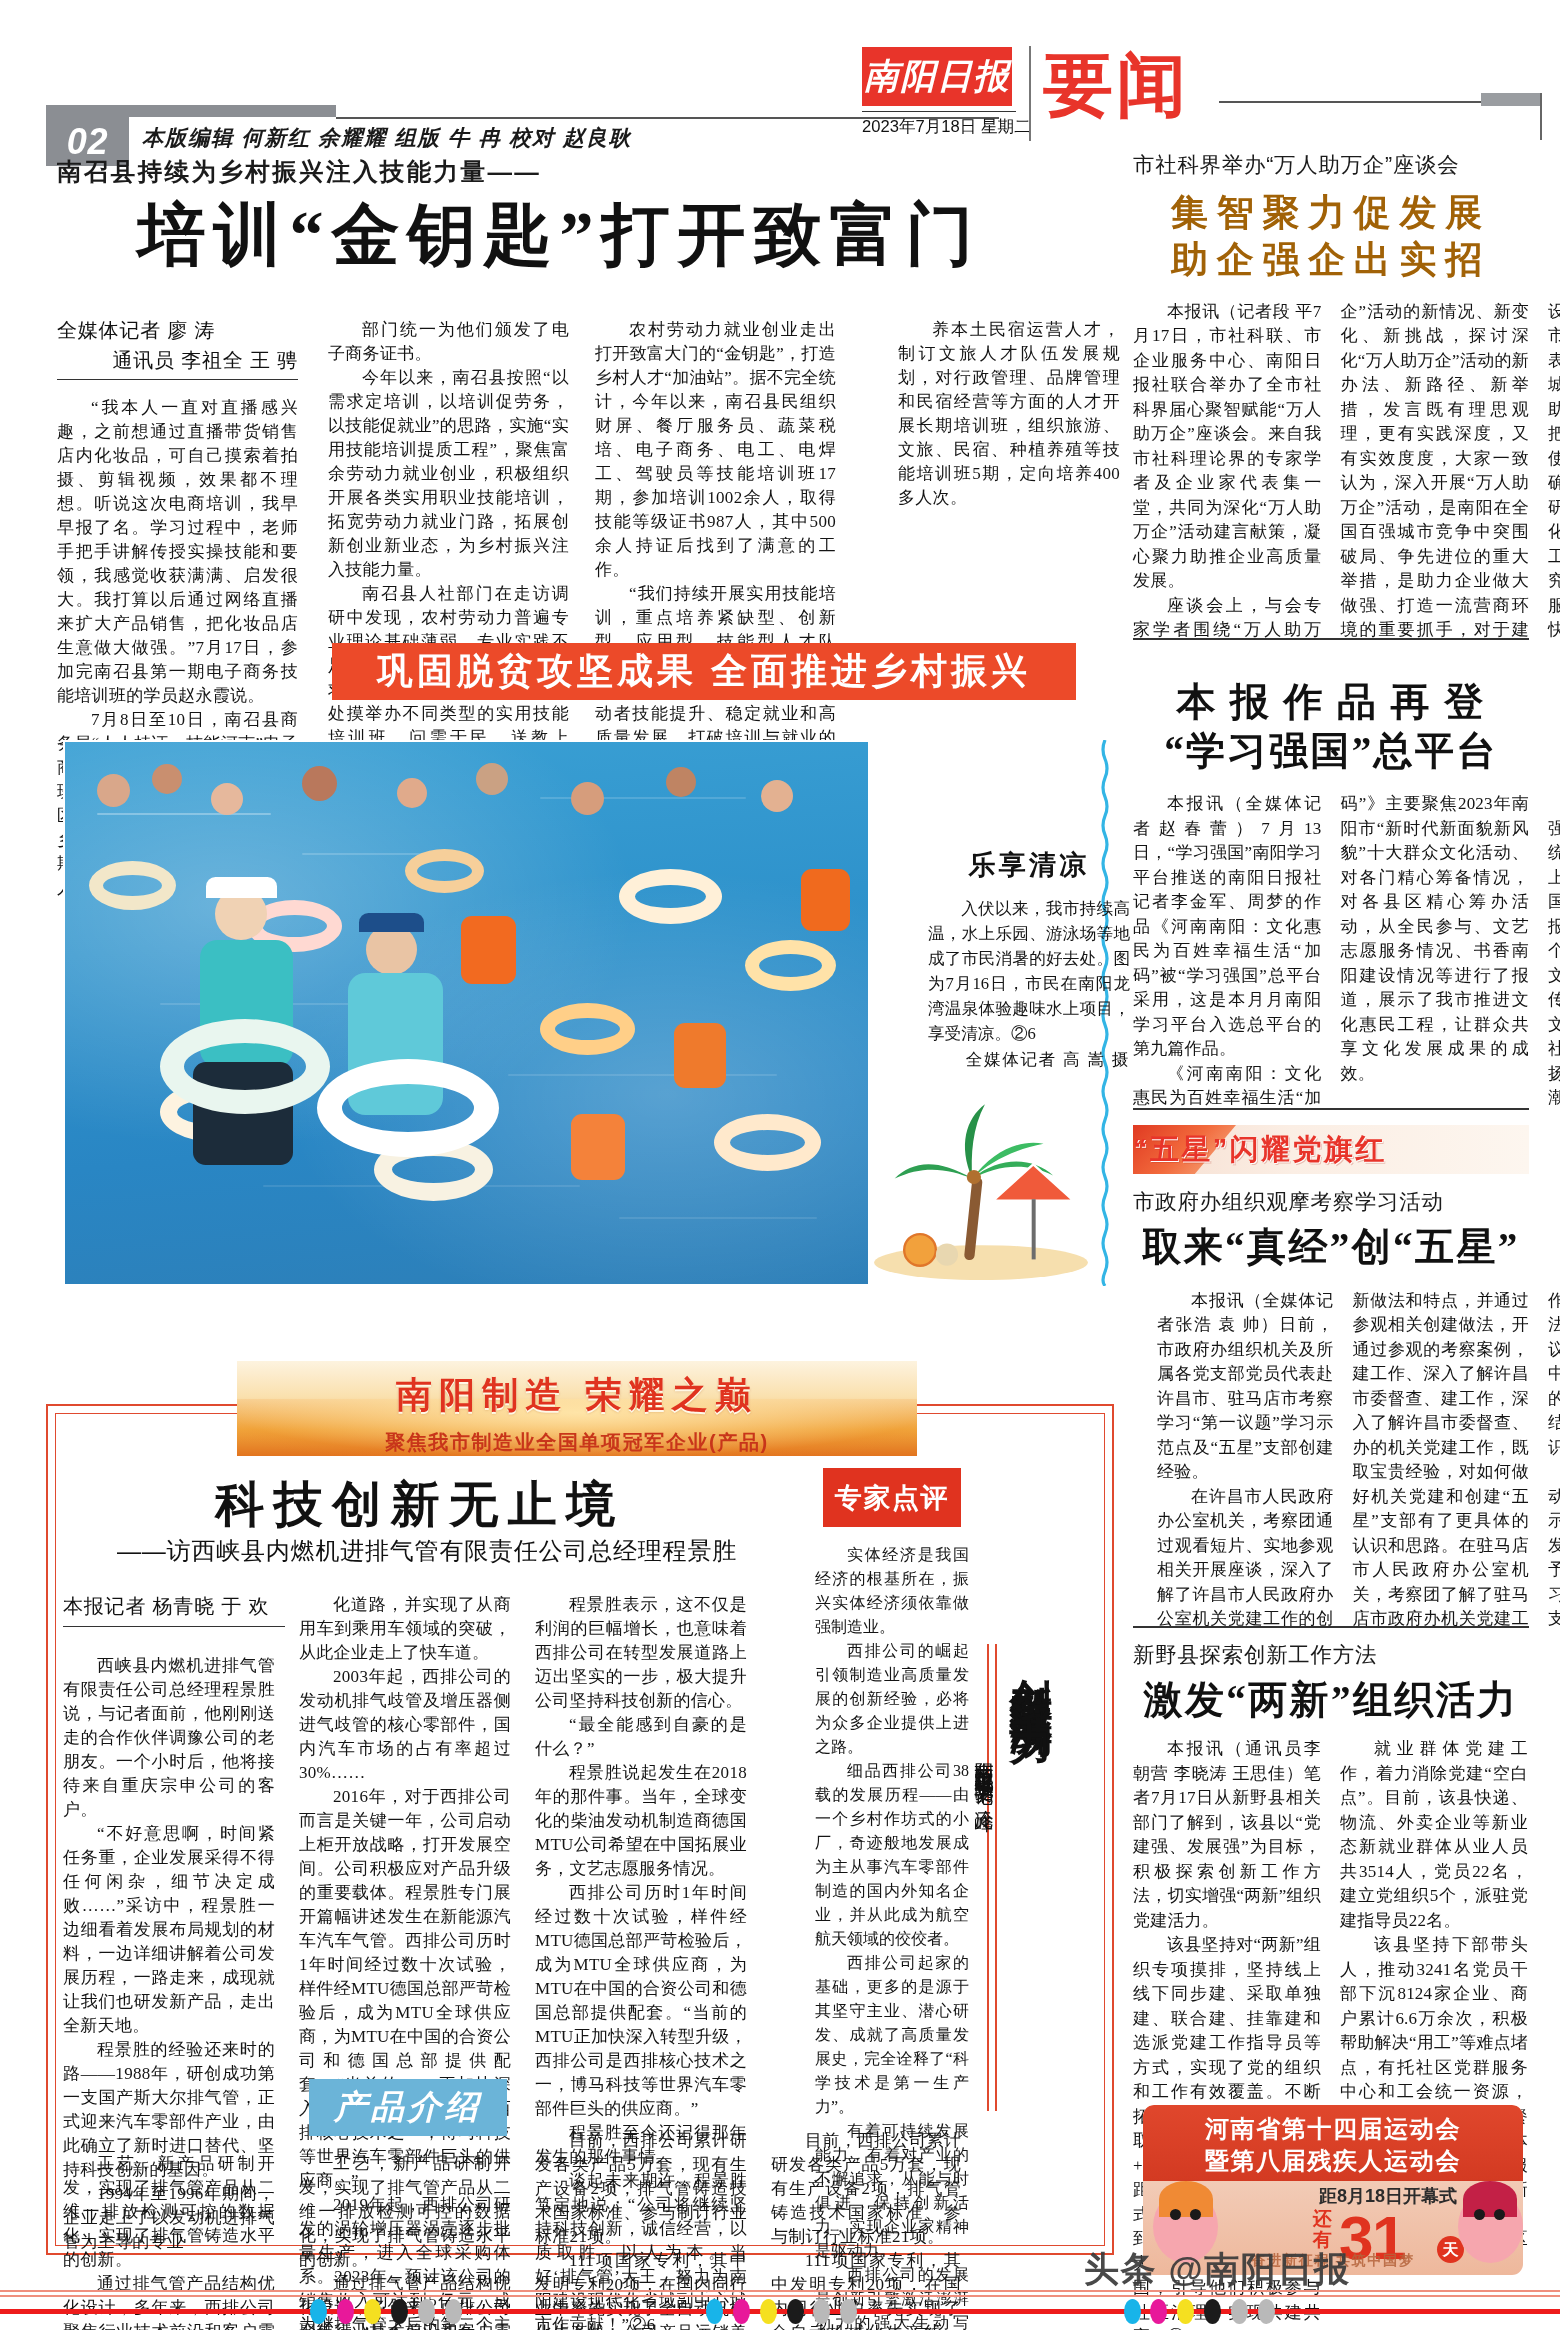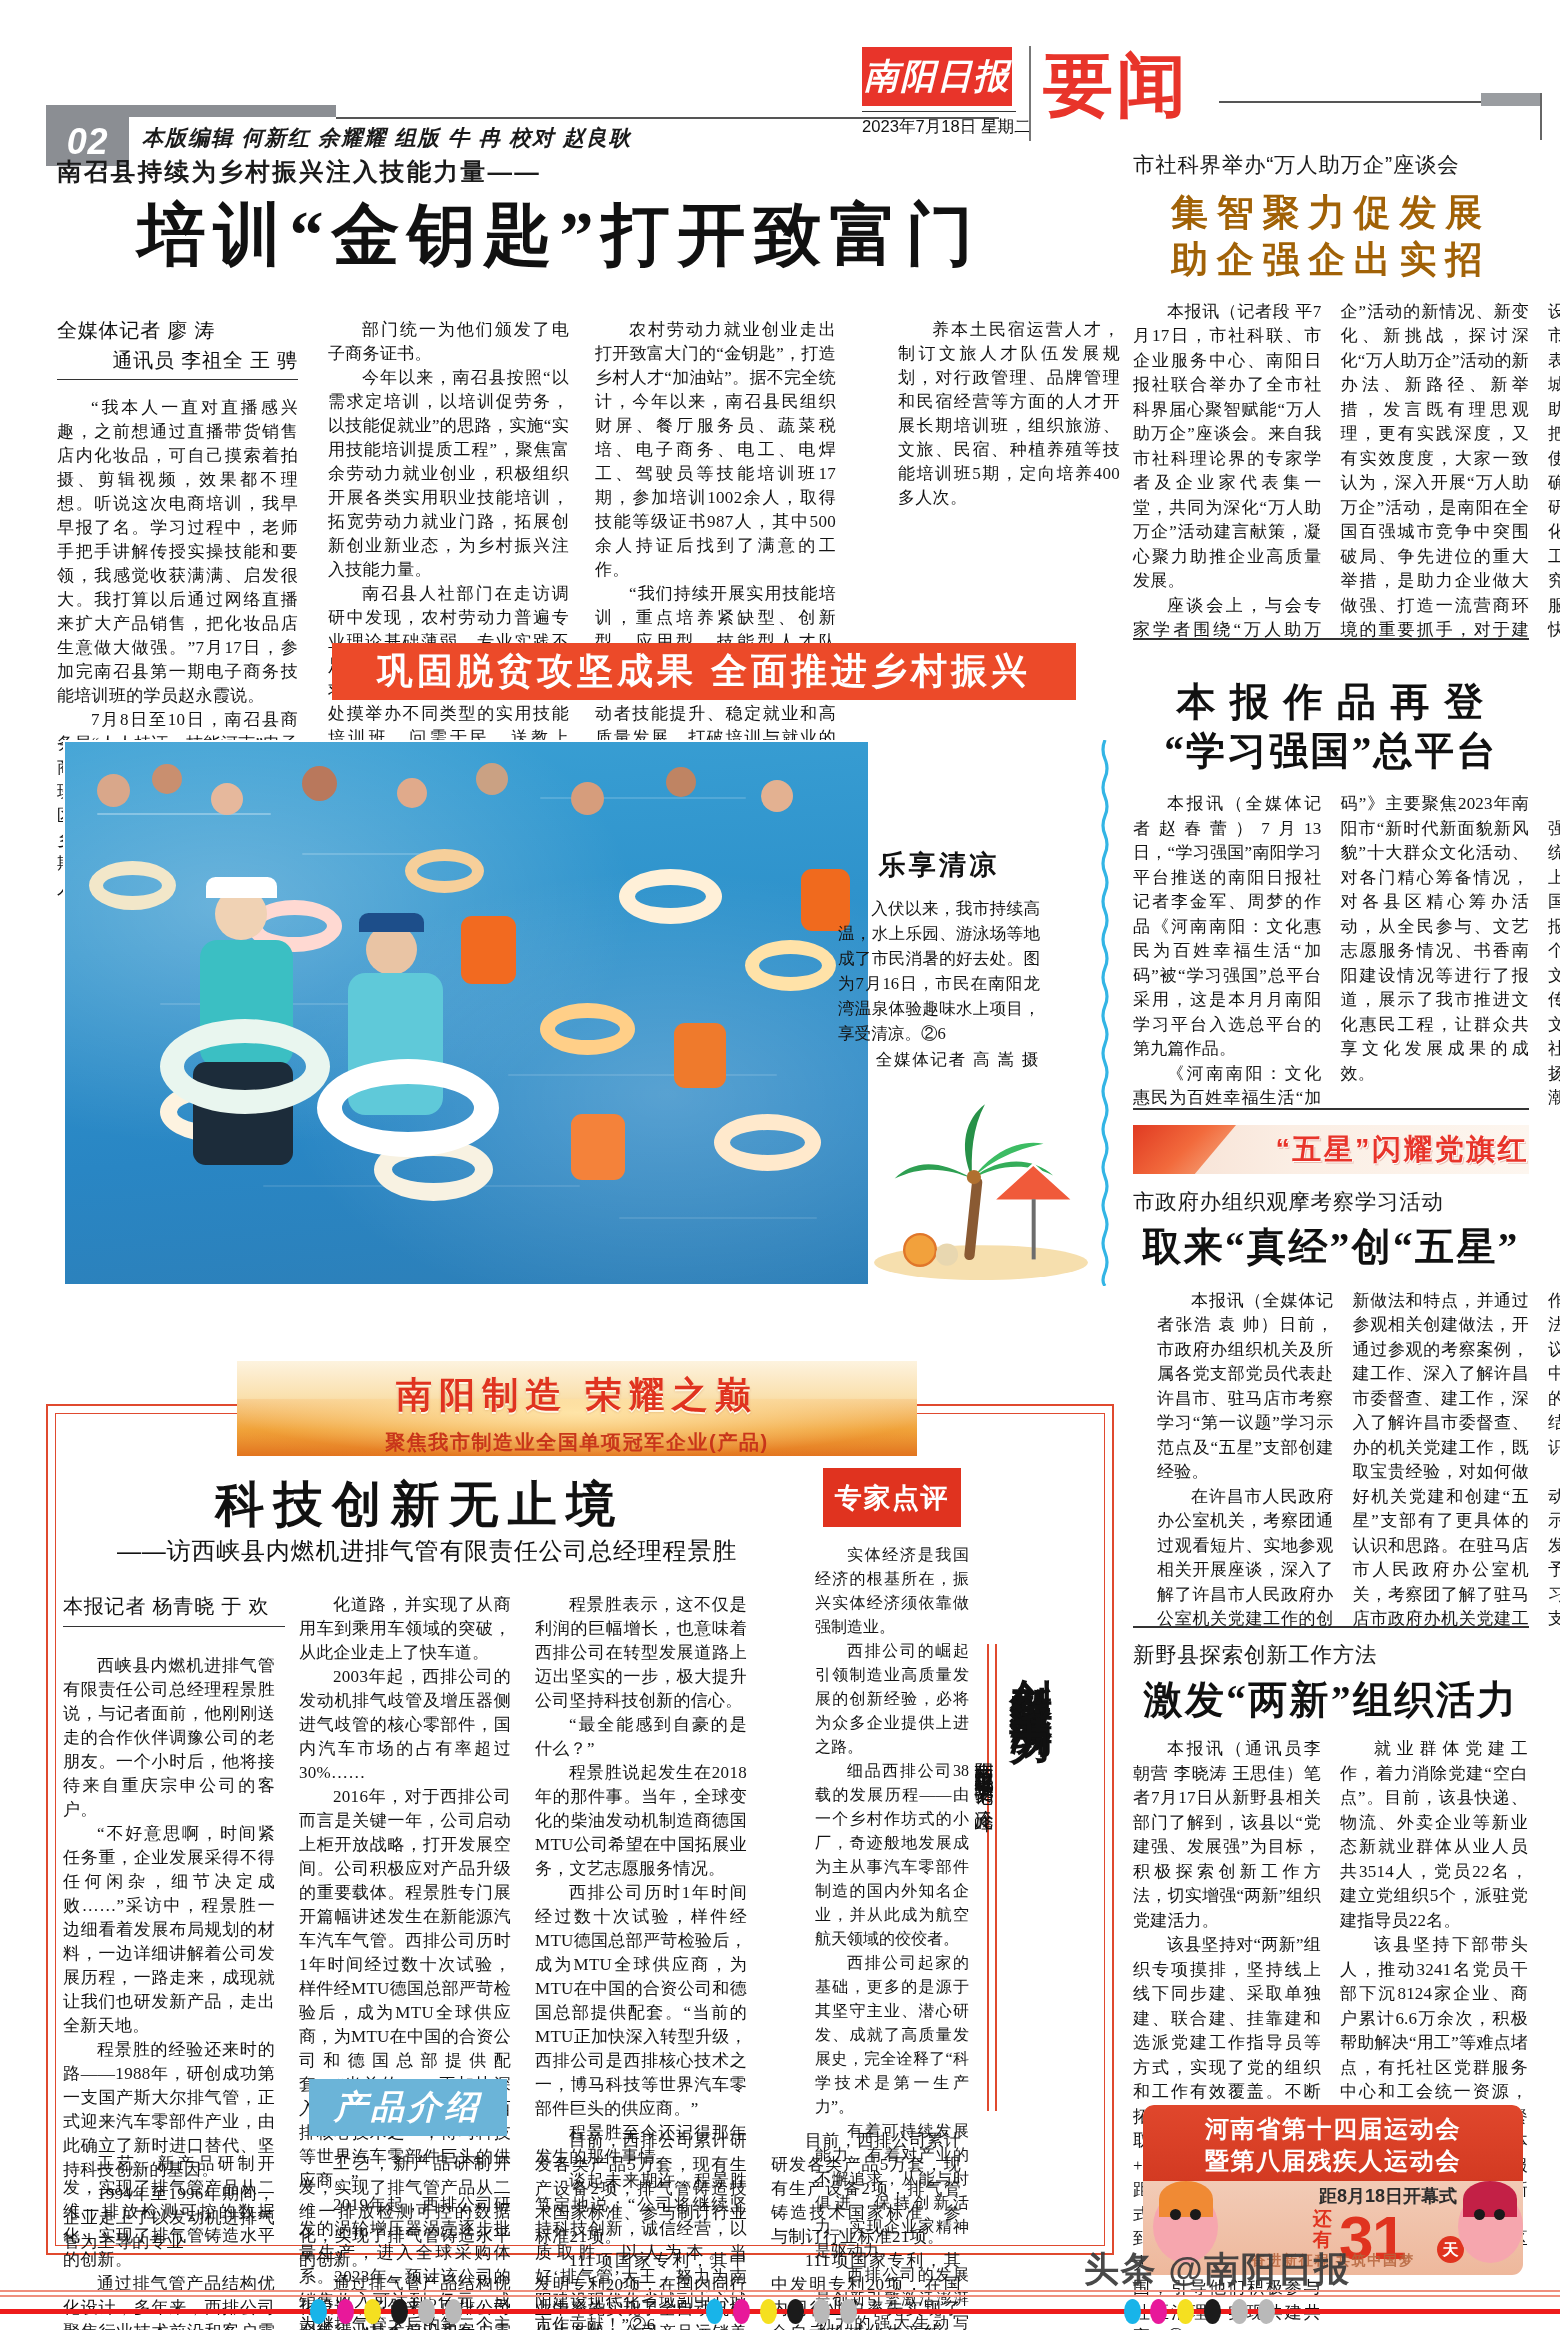--- a/index.html
+++ b/index.html
@@ -84,21 +84,21 @@
   .water { position:absolute; inset:0;
     background:
       radial-gradient(ellipse at 20% 30%, rgba(255,255,255,.28), transparent 45%),
       radial-gradient(ellipse at 75% 65%, rgba(255,255,255,.22), transparent 45%),
       linear-gradient(175deg,#3aa0d4 0%, #2f93cc 35%, #2986c4 70%, #2d7fb8 100%);
   }
   .ripple { position:absolute; height:2.4px; background:rgba(255,255,255,.3); border-radius:2.4px; }
   .ring { position:absolute; border-radius:50%; border-style:solid; }
   .swimmer { position:absolute; border-radius:50%; }
   .photo-caption {
-    position:absolute; left:838px; top:847px; width:202px;
+    position:absolute; left:928px; top:847px; width:202px;
   }
   .cap-title { font-family:"Liberation Sans",sans-serif; font-weight:700; font-size:27px;
                color:#111; letter-spacing:3.2px; text-align:center; }
   .cap-body { margin-top:12.7px; font-family:"Liberation Serif",serif; font-size:16.6px;
               line-height:25px; color:#141414; text-align:justify; text-indent:2em; }
   .cap-credit { margin-top:3.2px; font-family:"Liberation Sans",sans-serif; font-size:16.6px;
                 color:#111; text-align:right; letter-spacing:1.6px; }
   .wavy-rule {
     position:absolute; left:1101px; top:740px; width:8px; height:546px;
   }
@@ -112,21 +112,21 @@
   .rc-head-sp { font-family:"Liberation Serif",serif; font-weight:700; font-size:37px;
              color:#a16207; text-align:center; letter-spacing:8.7px; line-height:47px; }
   .rc-body { font-family:"Liberation Serif",serif; font-size:17px; line-height:24.5px;
              color:#141414; text-align:justify; letter-spacing:0.2px; }
   .rc-body p { text-indent:2em; }
   .rc-cols { column-count:2; column-gap:19px; }
 
   .ribbon-banner {
     position:absolute; left:1133px; width:396px; height:49px;
     background:linear-gradient(90deg,#f6ded0 0%, #fbeee4 40%, #fdf6ef 100%);
-    display:flex; align-items:center; justify-content:flex-end;
+    display:flex; align-items:center; justify-content:flex-start;
   }
   .ribbon-banner .ribbon-swash {
     position:absolute; left:0; top:0; width:103px; height:49px;
     background:linear-gradient(135deg,#e03a22 0%, #f26a3c 50%, #f6b48a 100%);
     clip-path: polygon(0 0, 100% 0, 60% 100%, 0 100%);
   }
   .ribbon-text {
     position:relative; font-family:"Liberation Sans",sans-serif; font-weight:700;
     font-size:29px; color:#e8342a; letter-spacing:2.4px;
     text-shadow: 0.8px 0.8px 0 #fff, 1.6px 1.6px 0 rgba(180,40,20,.25);

